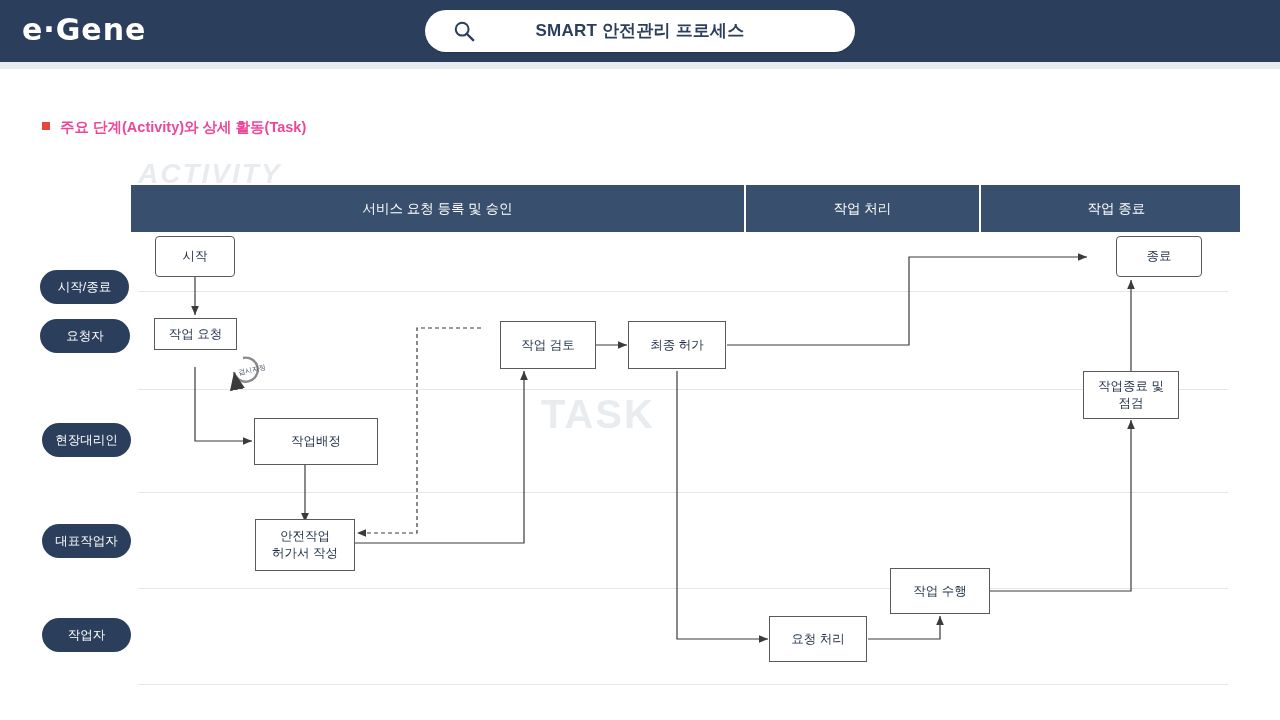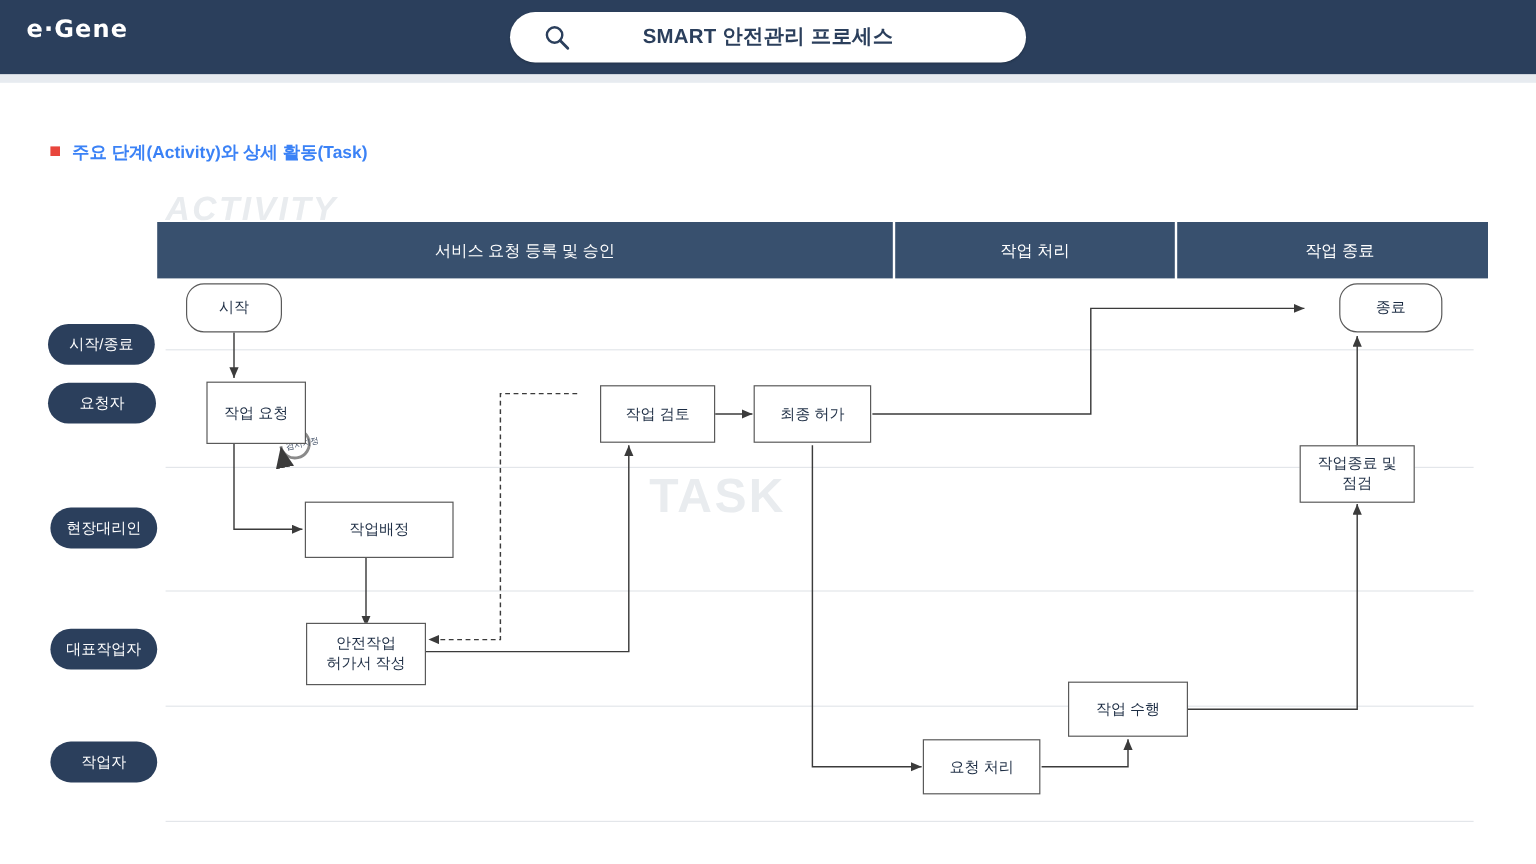--- a/index.html
+++ b/index.html
@@ -27,21 +27,21 @@
   .header-accent {
     position: absolute;
     left: 0; top: 62px;
     width: 1280px;
     height: 7px;
     background: #e7ebf0;
   }
   .logo {
     position: absolute;
     left: 22px; top: 12px;
-    font-size: 20px;
+    font-size: 30px;
     font-weight: bold;
     letter-spacing: 1px;
     color: #ffffff;
     font-family: "DejaVu Sans", sans-serif;
   }
   .search-pill {
     position: absolute;
     left: 425px; top: 10px;
     width: 430px;
     height: 42px;
@@ -72,21 +72,21 @@
     position: absolute;
     left: 42px; top: 122px;
     width: 8px; height: 8px;
     background: #e8453c;
   }
   .section-title {
     position: absolute;
     left: 60px; top: 118px;
     font-size: 14.5px;
     font-weight: bold;
-    color: #3b82f6;
+    color: #ec4899;
   }
 
   
   .wm {
     position: absolute;
     font-weight: bold;
     color: #e9ecef;
     letter-spacing: 2px;
     font-style: italic;
     user-select: none;
@@ -137,21 +137,21 @@
     border: 1px solid #5a5a5a;
     font-size: 12.5px;
     color: #1d2d44;
     display: flex;
     align-items: center;
     justify-content: center;
     text-align: center;
     line-height: 1.35;
     box-sizing: border-box;
   }
-  .node.rounded { border-radius: 15px; }
+  .node.rounded { border-radius: 4px; }
 
   
   #flow-layer {
     position: absolute;
     left: 0; top: 0;
     width: 1280px;
     height: 720px;
     pointer-events: none;
   }
   .label-small {
@@ -234,21 +234,21 @@
     <path d="M243,358 a12,12 0 1,1 -9,14" stroke="#8a8a8a" stroke-width="2.4" marker-end="url(#arr)"></path>
   </g>
 </svg>
 
 <div class="label-small" style="left:238px; top:365px;">검시지정</div>
 
 <div class="node rounded" style="left:155px; top:236px; width:80px; height:41px;">시작</div>
 
 <div class="node rounded" style="left:1088px; top:236px; width:86px; height:41px;margin-left:28px;">종료</div>
 
-<div class="node" style="left:172px; top:318px; width:83px; height:52px;">작업 요청</div>
+<div class="node" style="left:154px; top:318px; width:83px; height:32px;">작업 요청</div>
 
 <div class="node" style="left:500px; top:321px; width:96px; height:48px;">작업 검토</div>
 
 <div class="node" style="left:628px; top:321px; width:98px; height:48px;">최종 허가</div>
 
 <div class="node" style="left:254px; top:418px; width:124px; height:47px;">작업배정</div>
 
 <div class="node" style="left:1083px; top:371px; width:96px; height:48px;">
   <span style="white-space:pre-line">작업종료 및
 점검</span>

